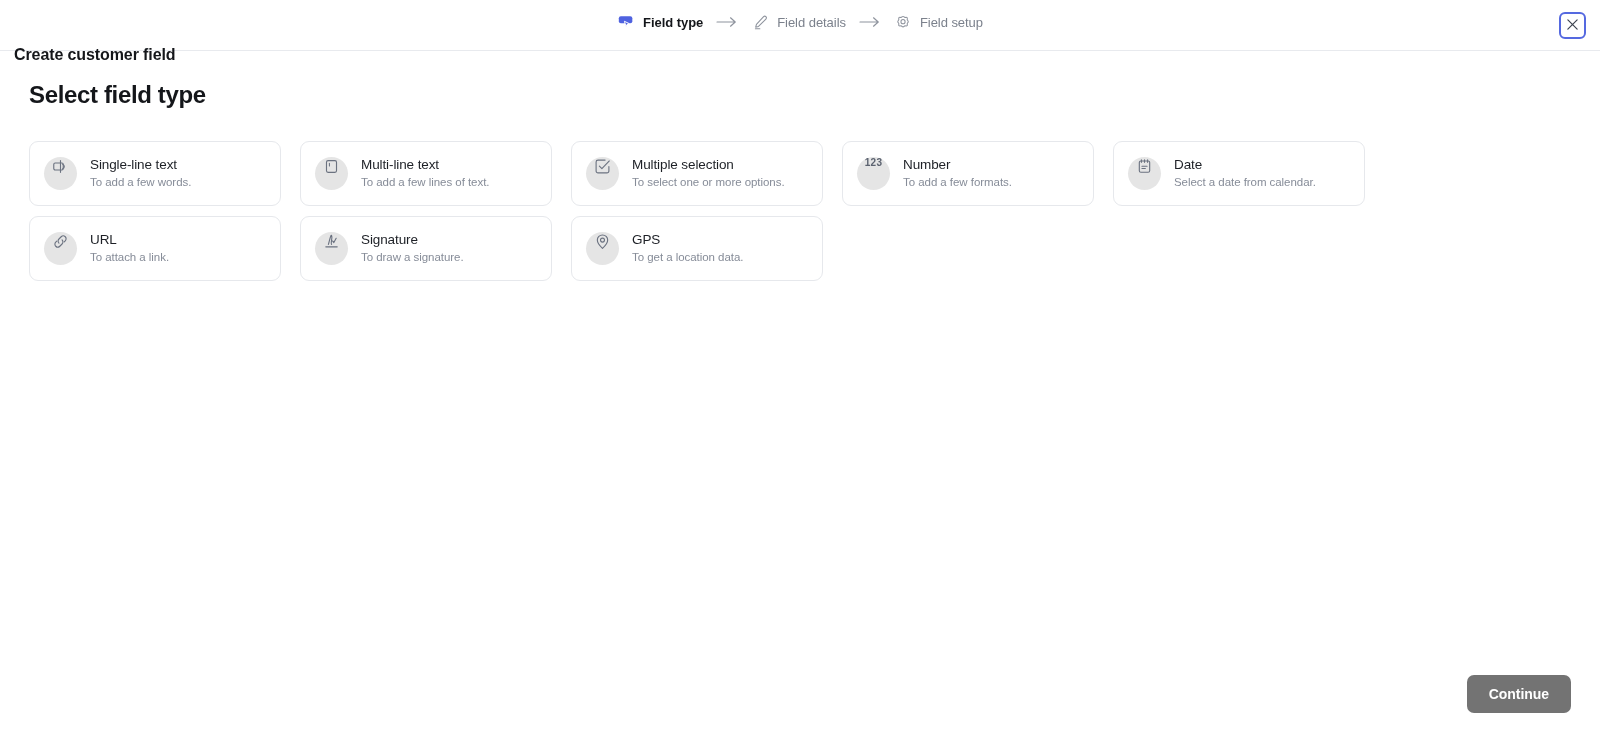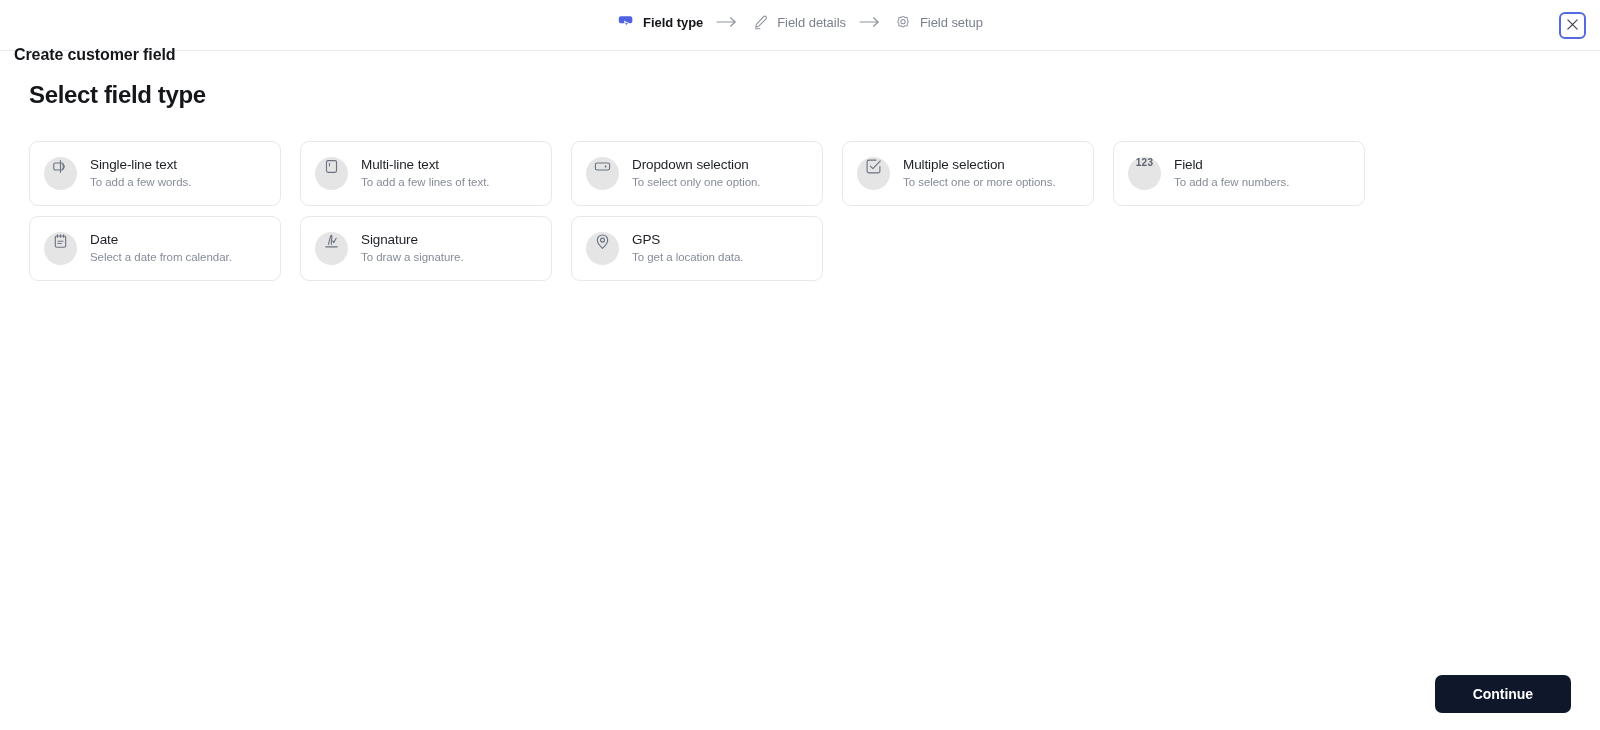--- a/index.html
+++ b/index.html
@@ -175,28 +175,28 @@
   }
 
   
   .footer {
     position: absolute;
     right: 29px;
     bottom: 17px;
   }
 
   .continue-btn {
-    background: #0f172a;
+    background: #737373;
     color: #ffffff;
     border: none;
     border-radius: 7px;
     font-size: 14px;
     font-weight: 700;
     font-family: "Liberation Sans", sans-serif;
-    padding: 11px 38px;
+    padding: 11px 22px;
     cursor: pointer;
     letter-spacing: -0.05px;
     text-align: right;
   }
 </style>
 </head>
 <body>
 
 <div class="app">
 
@@ -286,70 +286,70 @@
             <rect x="5.2" y="4.2" width="11.6" height="13.6" rx="1.8" fill="none" stroke="#6b7280" stroke-width="1.3"></rect>
             <path d="M8.6 7.4 V10.4" stroke="#6b7280" stroke-width="1.2" stroke-linecap="round"></path>
           </svg>
         </div>
         <div class="card-text">
           <div class="card-title">Multi-line text</div>
           <div class="card-desc">To add a few lines of text.</div>
         </div>
       </div>
 
-      <div class="card">
-        <div class="card-icon">
-          <svg width="19" height="19" viewBox="0 0 22 22">
-            <rect x="2.8" y="7" width="16.4" height="8" rx="2" fill="none" stroke="#6b7280" stroke-width="1.3"></rect>
-            <circle cx="14.6" cy="11" r="1.15" fill="#6b7280"></circle>
-          </svg>
-        </div>
-        <div class="card-text">
-          <div class="card-title">Dropdown selection</div>
-          <div class="card-desc">To select only one option.</div>
-        </div>
-      </div>
 
       <div class="card">
         <div class="card-icon">
           <svg width="19" height="19" viewBox="0 0 22 22">
             <path d="M18.4 11 v5.2 a2.2 2.2 0 0 1 -2.2 2.2 H5.8 a2.2 2.2 0 0 1 -2.2 -2.2 V5.8 a2.2 2.2 0 0 1 2.2 -2.2 H14" fill="none" stroke="#6b7280" stroke-width="1.3" stroke-linecap="round"></path>
             <path d="M7.4 10.6 L10.3 13.4 L18.9 4.6" fill="none" stroke="#6b7280" stroke-width="1.3" stroke-linecap="round" stroke-linejoin="round"></path>
           </svg>
         </div>
         <div class="card-text">
           <div class="card-title">Multiple selection</div>
           <div class="card-desc">To select one or more options.</div>
         </div>
       </div>
 
       <div class="card">
         <div class="card-icon">
           <span class="num-icon">123</span>
         </div>
         <div class="card-text">
-          <div class="card-title">Field</div>
-          <div class="card-desc">To add a few numbers.</div>
+          <div class="card-title">Number</div>
+          <div class="card-desc">To add a few formats.</div>
         </div>
       </div>
 
       <div class="card">
         <div class="card-icon">
           <svg width="19" height="19" viewBox="0 0 22 22">
             <path d="M5 6.4 a1.8 1.8 0 0 1 1.8 -1.8 h8.4 a1.8 1.8 0 0 1 1.8 1.8 v9.4 a1.8 1.8 0 0 1 -1.8 1.8 h-8.4 a1.8 1.8 0 0 1 -1.8 -1.8 z" fill="none" stroke="#6b7280" stroke-width="1.3"></path>
             <path d="M7.4 3.3 V6.2 M11 3.3 V6.2 M14.6 3.3 V6.2" stroke="#6b7280" stroke-width="1.25" stroke-linecap="round"></path>
             <path d="M8 10.6 H14 M8 13.4 H12" stroke="#6b7280" stroke-width="1.2" stroke-linecap="round"></path>
           </svg>
         </div>
         <div class="card-text">
           <div class="card-title">Date</div>
           <div class="card-desc">Select a date from calendar.</div>
         </div>
       </div>
 
+      <div class="card">
+        <div class="card-icon">
+          <svg width="19" height="19" viewBox="0 0 22 22">
+            <path d="M9.2 12.8 a3.3 3.3 0 0 1 0 -4.7 l2.6 -2.6 a3.3 3.3 0 0 1 4.7 4.7 l-1.2 1.2" fill="none" stroke="#6b7280" stroke-width="1.3" stroke-linecap="round"></path>
+            <path d="M12.8 9.2 a3.3 3.3 0 0 1 0 4.7 l-2.6 2.6 a3.3 3.3 0 0 1 -4.7 -4.7 l1.2 -1.2" fill="none" stroke="#6b7280" stroke-width="1.3" stroke-linecap="round"></path>
+          </svg>
+        </div>
+        <div class="card-text">
+          <div class="card-title">URL</div>
+          <div class="card-desc">To attach a link.</div>
+        </div>
+      </div>
 
 
       <div class="card">
         <div class="card-icon">
           <svg width="19" height="19" viewBox="0 0 22 22">
             <path d="M4.4 17.2 H17.6" stroke="#6b7280" stroke-width="1.3" stroke-linecap="round"></path>
             <path d="M7.4 14.4 C8.6 10 9.4 6.6 10.3 4.4 c .7 -1.7 1.4 .6 1 3.4 -.5 3.4 -1 5.8 -.2 6.6" fill="none" stroke="#6b7280" stroke-width="1.3" stroke-linecap="round"></path>
             <path d="M12.2 10.4 L13.7 12.2 L16.4 7.2" fill="none" stroke="#6b7280" stroke-width="1.3" stroke-linecap="round" stroke-linejoin="round"></path>
           </svg>
         </div>

